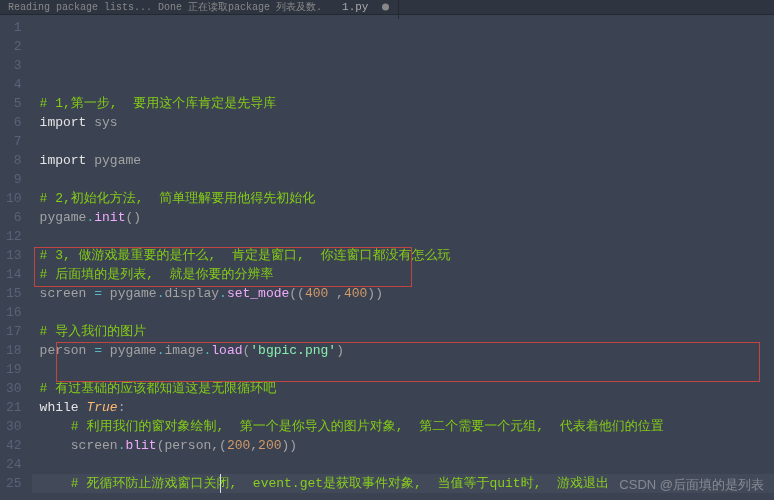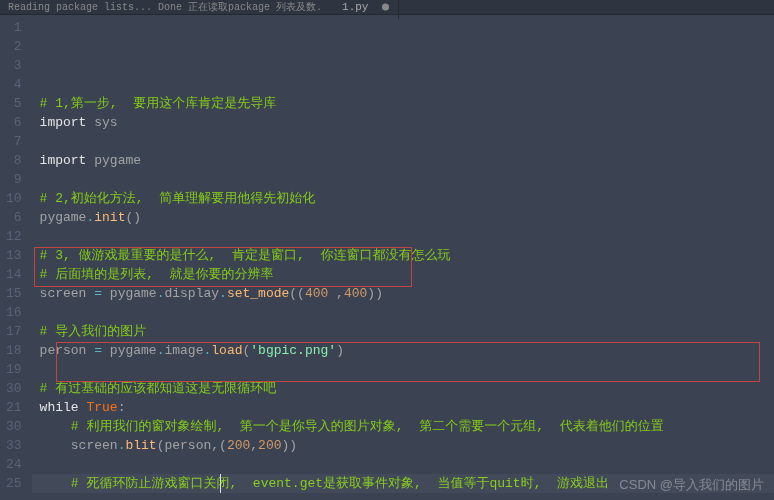--- a/index.html
+++ b/index.html
@@ -9,22 +9,22 @@
 .tab{padding:0 30px 0 12px;height:24px;line-height:24px;font-size:11px;color:#aaa;position:relative;border-right:1px solid #232831;flex:0 0 auto}
 .tab.active{background:#3b4252;color:#ddd}
 .tab .close{position:absolute;right:8px;top:50%;transform:translateY(-50%);font-size:10px;color:#888}
 .tab .dot{position:absolute;right:9px;top:50%;transform:translateY(-50%);width:7px;height:7px;border-radius:50%;background:#888}
 .editor{display:flex;height:calc(100% - 24px);position:relative}
 .gutter{background:#3b4252;color:#5a6278;text-align:right;padding:3px 10px 0 6px;font-size:13px;line-height:19px;user-select:none;flex:0 0 auto}
 .code{padding:3px 0 0 8px;line-height:19px;white-space:pre;position:relative;flex:1}
 .ln{height:19px}
 .c-cmt{color:#84cc16}
 .c-kw{color:#e5e5e5}
-.c-fn{color:#fdba74}
-.c-id{color:#f97316;}
+.c-fn{color:#f0abfc}
+.c-id{color:#fdba74;font-style:italic}
 .c-str{color:#86efac}
 .c-num{color:#d19a66}
 .c-op{color:#56b6c2}
 .c-pl{color:#a3a3a3}
 .box1{position:absolute;border:1px solid #c0443f;left:34px;top:232px;width:378px;height:40px;pointer-events:none}
 .box2{position:absolute;border:1px solid #c0443f;left:56px;top:327px;width:704px;height:40px;pointer-events:none}
 .curline{position:absolute;left:0;top:459px;width:100%;height:19px;background:rgba(255,255,255,0.04);pointer-events:none}
 .cursor{position:absolute;left:188px;top:459px;width:1px;height:19px;background:#d8dee9;pointer-events:none}
 .wm{position:absolute;right:10px;bottom:6px;color:rgba(255,255,255,0.35);font-size:13px;font-family:sans-serif}
 </style>
@@ -56,25 +56,25 @@
       <div class="ln">13</div>
       <div class="ln">14</div>
       <div class="ln">15</div>
       <div class="ln">16</div>
       <div class="ln">17</div>
       <div class="ln">18</div>
       <div class="ln">19</div>
       <div class="ln">30</div>
       <div class="ln">21</div>
       <div class="ln">30</div>
-      <div class="ln">33</div>
+      <div class="ln">42</div>
       <div class="ln">24</div>
       <div class="ln">25</div>
     </div>
   <div class="code" id="code">
     <div class="curline"></div>
     <div class="cursor"></div>
   <div class="ln"><span class="c-cmt"># 1,第一步,  要用这个库肯定是先导库</span></div><div class="ln"><span class="c-kw">import</span><span class="c-pl"> sys</span></div><div class="ln"></div><div class="ln"><span class="c-kw">import</span><span class="c-pl"> pygame</span></div><div class="ln"></div><div class="ln"><span class="c-cmt"># 2,初始化方法,  简单理解要用他得先初始化</span></div><div class="ln"><span class="c-pl">pygame</span><span class="c-op">.</span><span class="c-fn">init</span><span class="c-pl">()</span></div><div class="ln"></div><div class="ln"><span class="c-cmt"># 3, 做游戏最重要的是什么,  肯定是窗口,  你连窗口都没有怎么玩</span></div><div class="ln"><span class="c-cmt"># 后面填的是列表,  就是你要的分辨率</span></div><div class="ln"><span class="c-pl">screen </span><span class="c-op">=</span><span class="c-pl"> pygame</span><span class="c-op">.</span><span class="c-pl">display</span><span class="c-op">.</span><span class="c-fn">set_mode</span><span class="c-pl">((</span><span class="c-num">400</span><span class="c-pl"> ,</span><span class="c-num">400</span><span class="c-pl">))</span></div><div class="ln"></div><div class="ln"><span class="c-cmt"># 导入我们的图片</span></div><div class="ln"><span class="c-pl">person </span><span class="c-op">=</span><span class="c-pl"> pygame</span><span class="c-op">.</span><span class="c-pl">image</span><span class="c-op">.</span><span class="c-fn">load</span><span class="c-pl">(</span><span class="c-str">'bgpic.png'</span><span class="c-pl">)</span></div><div class="ln"></div><div class="ln"><span class="c-cmt"># 有过基础的应该都知道这是无限循环吧</span></div><div class="ln"><span class="c-kw">while</span><span class="c-pl"> </span><span class="c-id">True</span><span class="c-pl">:</span></div><div class="ln"><span class="c-pl">    </span><span class="c-cmt"># 利用我们的窗对象绘制,  第一个是你导入的图片对象,  第二个需要一个元组,  代表着他们的位置</span></div><div class="ln"><span class="c-pl">    screen</span><span class="c-op">.</span><span class="c-fn">blit</span><span class="c-pl">(person,(</span><span class="c-num">200</span><span class="c-pl">,</span><span class="c-num">200</span><span class="c-pl">))</span></div><div class="ln"></div><div class="ln"><span class="c-pl">    </span><span class="c-cmt"># 死循环防止游戏窗口关闭,  event.get是获取事件对象,  当值等于quit时,  游戏退出</span></div></div>
   <div class="box1"></div>
   <div class="box2"></div>
 </div>
 
-<div class="wm">CSDN @导入我们的图片</div>
+<div class="wm">CSDN @后面填的是列表</div>
 
 </body></html>

